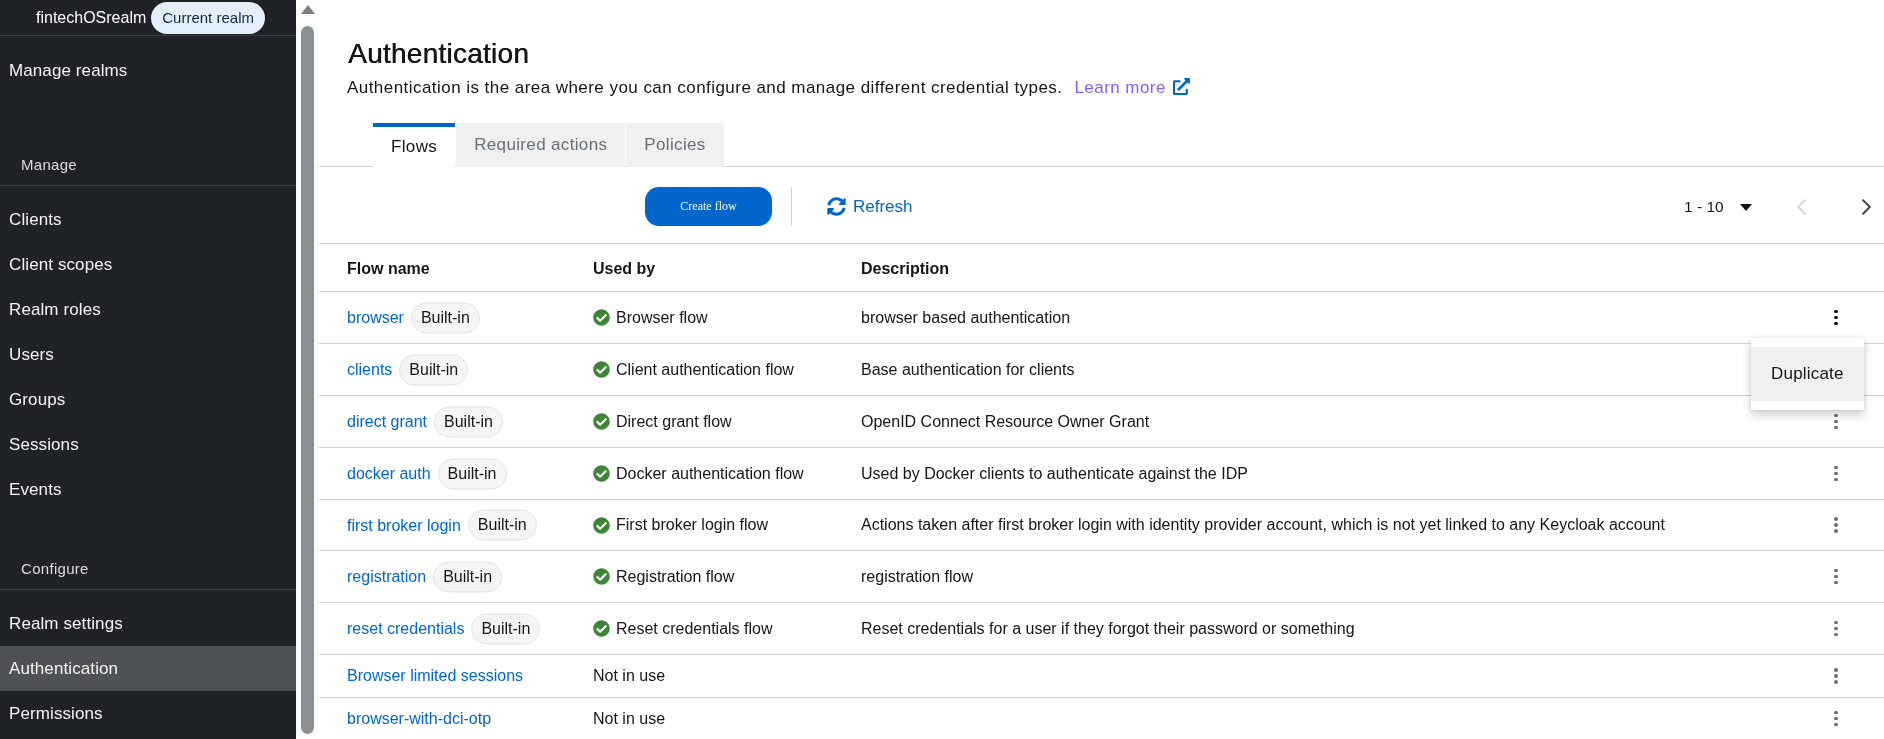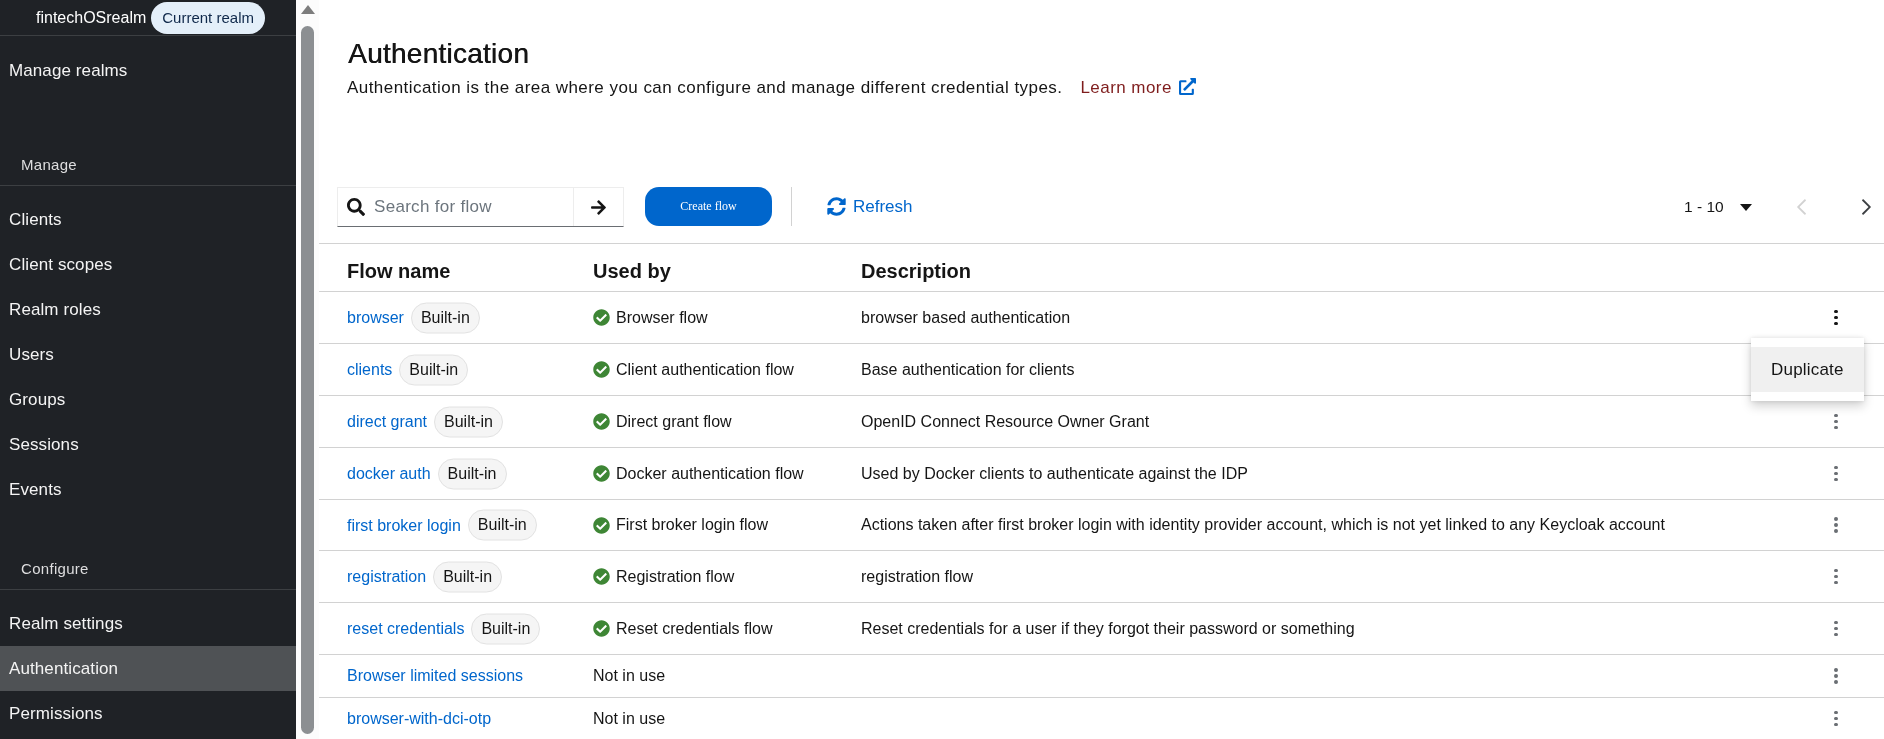--- a/index.html
+++ b/index.html
@@ -34,21 +34,21 @@
   .sb-thumb { position:absolute; left:5px; top:26px; width:13px; height:708px;
     border-radius:7px; background:#8c8f92; }
 
   
   .main { position:absolute; left:319px; top:0; width:1565px; height:739px; background:#fff; }
 
   .page-title { position:absolute; left:29px; top:38px; font-size:28px;
     font-weight:400; color:#151515; letter-spacing:0.25px; text-shadow:0.5px 0 0 #151515; }
   .page-desc { position:absolute; left:28px; top:78px; font-size:17px; color:#151515;
     letter-spacing:0.45px; }
-  .learn-more { color:#7f1d1d; text-decoration:none; margin-left:18px; cursor:pointer; }
+  .learn-more { color:#8b5cf6; text-decoration:none; margin-left:12px; cursor:pointer; }
   .ext-icon { display:inline-block; vertical-align:-2px; margin-left:7px; }
 
   
   .tabbar { position:absolute; left:0; top:123px; width:1565px; height:44px; }
   .tabbar-border { position:absolute; left:0; bottom:0; width:100%; height:1px; background:#d2d2d2; }
   .tabs { position:absolute; left:54px; top:0; height:44px; display:flex; }
   .tab { height:44px; display:flex; align-items:center; padding:0 18px;
     font-size:17px; letter-spacing:0.35px; color:#6a6e73; background:#f0f0f0; cursor:pointer;
     margin-right:1px; position:relative; z-index:1; }
   .tab.active { background:#fff; color:#151515; border-top:4px solid #0066cc; }
@@ -76,21 +76,21 @@
   .page-range { position:absolute; left:1365px; top:31px; font-size:15.5px; color:#151515; }
   .page-caret { position:absolute; left:1421px; top:36.5px; width:0; height:0;
     border-left:6.2px solid transparent; border-right:6.2px solid transparent;
     border-top:7.5px solid #151515; cursor:pointer; }
   .page-prev { position:absolute; left:1477px; top:31px; cursor:default; }
   .page-next { position:absolute; left:1542px; top:31px; cursor:pointer; }
 
   
   .tbl { position:absolute; left:0; top:244px; width:1565px; }
   .tbl-head { height:48px; border-bottom:1px solid #d2d2d2; position:relative; }
-  .tbl-head span { position:absolute; top:16px; font-size:20px; font-weight:700; color:#151515; }
+  .tbl-head span { position:absolute; top:16px; font-size:16px; font-weight:700; color:#151515; }
   .col1 { left:28px; } .col2 { left:274px; } .col3 { left:542px; }
   .row { position:relative; border-bottom:1px solid #d2d2d2; }
   .row.tall { height:52px; } .row.h51 { height:51px; } .row.short { height:43px; }
   .row.last { border-bottom:none; height:41px; }
   .cell { position:absolute; top:50%; transform:translateY(-50%); display:flex; align-items:center; }
   .c-name { left:28px; } .c-used { left:274px; } .c-desc { left:542px; }
   .flow-link { color:#0066cc; font-size:16px; text-decoration:none; cursor:pointer; }
   .pill { margin-left:7px; background:#f5f5f5; border:1px solid #e2e2e2; border-radius:16px;
     font-size:16px; color:#151515; padding:4px 9px 5px; line-height:1.25; }
   .used-txt { font-size:16px; color:#151515; }
@@ -100,21 +100,21 @@
     width:20px; height:24px; display:flex; flex-direction:column; align-items:center;
     justify-content:center; cursor:pointer; }
   .kebab i { width:3.8px; height:3.8px; border-radius:50%; background:#6a6e73;
     margin:1.15px 0; }
   .kebab.open i { background:#151515; }
 
   
   .ctx-menu { position:absolute; left:1751px; top:338px; width:113px;
     background:#fff; padding:9px 0; z-index:10;
     box-shadow:0 5px 10px rgba(3,3,3,0.18), 0 0 4px rgba(3,3,3,0.10); }
-  .ctx-item { height:45px; background:#f0f0f0; display:flex; align-items:center;
+  .ctx-item { height:54px; background:#f0f0f0; display:flex; align-items:center;
     padding-left:20px; font-size:17px; letter-spacing:0.2px; color:#151515; cursor:pointer; }
 </style>
 </head>
 <body>
 
 <aside class="sidebar">
   <div class="realm-head">
     <span class="realm-name">fintechOSrealm</span>
     <span class="realm-badge">Current realm</span>
   </div>
@@ -155,35 +155,30 @@
 <main class="main">
 
   <h1 class="page-title">Authentication</h1>
 
   <div class="page-desc">
     <span>Authentication is the area where you can configure and manage different credential types.</span><a class="learn-more"><span>Learn more</span><span class="ext-icon"><svg width="17" height="17" viewBox="0 0 512 512">
             <path fill="#0066cc" d="M432 320h-32a16 16 0 0 0-16 16v112H64V128h144a16 16 0 0 0 16-16V80a16 16 0 0 0-16-16H48a48 48 0 0 0-48 48v352a48 48 0 0 0 48 48h352a48 48 0 0 0 48-48V336a16 16 0 0 0-16-16zM488 0H360c-21.37 0-32.05 25.91-17 41l35.73 35.73L135 320.37a24 24 0 0 0 0 34L157.67 377a24 24 0 0 0 34 0l243.61-243.68L471 169c15 15 41 4.5 41-17V24a24 24 0 0 0-24-24z"></path>
           </svg></span></a>
   </div>
 
+  <div class="tabbar">
+    <div class="tabbar-border"></div>
+    <div class="tabs">
+      <div class="tab active">Flows</div>
+      <div class="tab">Required actions</div>
+      <div class="tab">Policies</div>
+    </div>
+  </div>
 
   <div class="toolbar">
-    <div class="search-group">
-      <div class="search-box">
-        <svg class="search-icon" viewBox="0 0 512 512">
-            <path fill="#151515" d="M505 442.7L405.3 343c-4.5-4.5-10.6-7-17-7H372c27.6-35.3 44-79.7 44-128C416 93.1 322.9 0 208 0S0 93.1 0 208s93.1 208 208 208c48.3 0 92.7-16.4 128-44v16.3c0 6.4 2.5 12.5 7 17l99.7 99.7c9.4 9.4 24.6 9.4 33.9 0l28.3-28.3c9.4-9.4 9.4-24.6.1-34zM208 336c-70.7 0-128-57.2-128-128 0-70.7 57.2-128 128-128 70.7 0 128 57.2 128 128 0 70.7-57.2 128-128 128z"></path>
-          </svg>
-        <span class="search-placeholder">Search for flow</span>
-      </div>
-      <div class="search-submit">
-        <svg width="19" height="17" viewBox="0 0 448 512">
-            <path fill="#151515" d="M190.5 66.9l22.2-22.2c9.4-9.4 24.6-9.4 33.9 0L441 239c9.4 9.4 9.4 24.6 0 33.9L246.6 467.3c-9.4 9.4-24.6 9.4-33.9 0l-22.2-22.2c-9.5-9.5-9.3-25 .4-34.3L311.4 296H24c-13.3 0-24-10.7-24-24v-32c0-13.3 10.7-24 24-24h287.4L190.9 101.2c-9.8-9.3-10-24.8-.4-34.3z"></path>
-          </svg>
-      </div>
-    </div>
 
     <button class="create-btn">Create flow</button>
 
     <div class="toolbar-divider"></div>
 
     <a class="refresh">
       <svg width="19" height="19" viewBox="0 0 512 512">
           <path fill="#0066cc" d="M370.72 133.28C339.458 104.008 298.888 87.962 255.848 88c-77.458.068-144.328 53.178-162.791 126.85-1.344 5.363-6.122 9.15-11.651 9.15H24.103c-7.498 0-13.194-6.807-11.807-14.176C33.933 94.924 134.813 8 256 8c66.448 0 126.791 26.136 171.315 68.685L463.03 40.97C478.149 25.851 504 36.559 504 57.941V192c0 13.255-10.745 24-24 24H345.941c-21.382 0-32.09-25.851-16.971-40.971l41.75-41.749zM32 296h134.059c21.382 0 32.09 25.851 16.971 40.971l-41.75 41.75c31.262 29.273 71.835 45.319 114.876 45.28 77.418-.07 144.315-53.144 162.787-126.849 1.344-5.363 6.122-9.15 11.651-9.15h57.304c7.498 0 13.194 6.807 11.807 14.176C478.067 417.076 377.187 504 256 504c-66.448 0-126.791-26.136-171.315-68.685L48.97 471.03C33.851 486.149 8 475.441 8 454.059V320c0-13.255 10.745-24 24-24z"></path>
         </svg>
       <span>Refresh</span>

